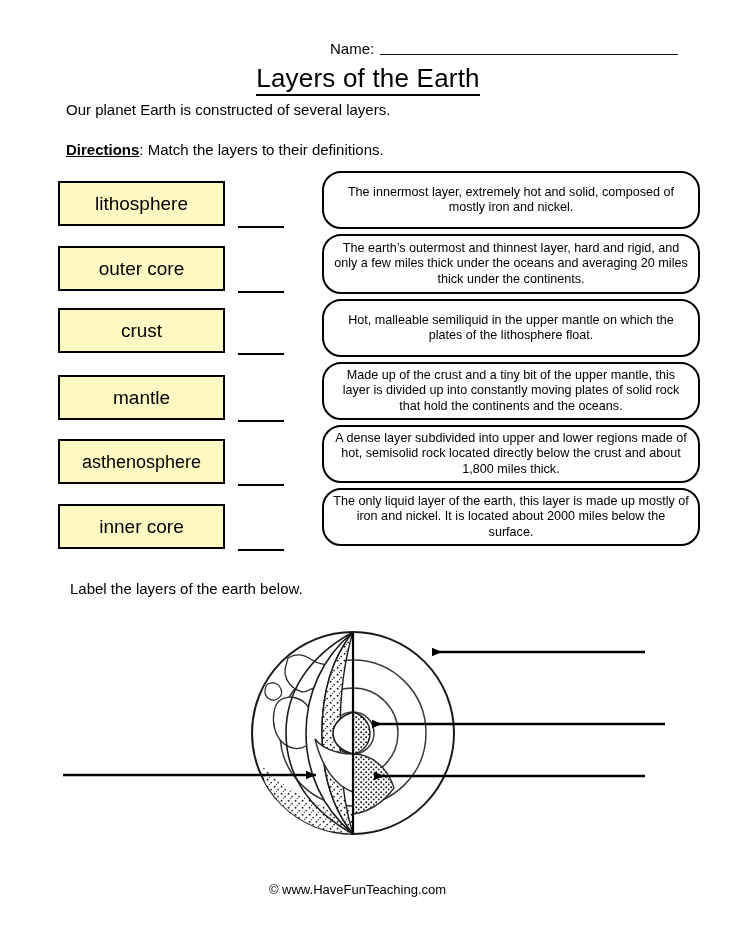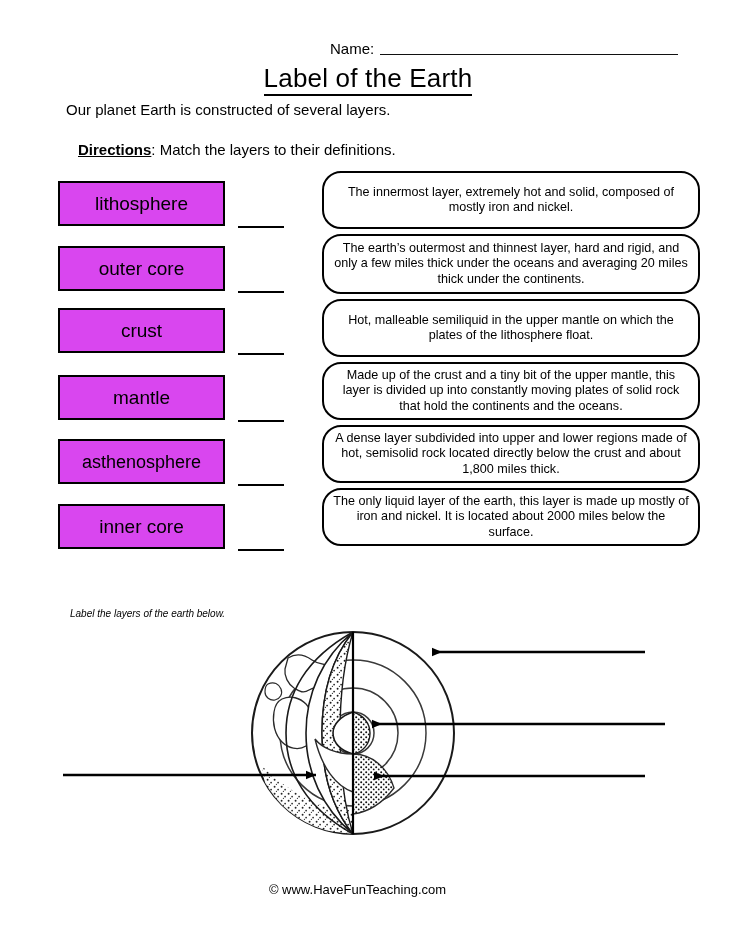--- a/index.html
+++ b/index.html
@@ -26,35 +26,35 @@
     font-size: 26px; line-height: 32px; font-weight: 400;
     letter-spacing: .2px;
   }
   .title span { border-bottom: 2.2px solid #000; padding-bottom: 1px; }
 
   .intro {
     position: absolute; left: 66px; top: 100px;
     font-size: 15px; line-height: 19px;
   }
   .directions {
-    position: absolute; left: 78px; top: 140px;
+    position: absolute; left: 66px; top: 140px;
     font-size: 15px; line-height: 19px;
   }
   .directions b { font-weight: bold; text-decoration: underline; }
 
   
   .match { position: absolute; left: 0; top: 168px; width: 736px; }
 
   .row { position: relative; width: 736px; }
 
   .term-box {
     position: absolute;
     left: 58px; width: 167px;
     border: 2.4px solid #000;
-    background: #d946ef;
+    background: #fef9c3;
     display: flex; align-items: center; justify-content: center;
     font-size: 19px; line-height: 22px;
     height: 44px;
   }
   .term-box.wide { font-size: 18px; justify-content: center; }
 
   .blank {
     position: absolute;
     left: 238px; width: 46px;
     height: 0; border-bottom: 2.2px solid #000;
@@ -67,22 +67,22 @@
     border-radius: 19px;
     background: #fff;
     display: flex; align-items: center; justify-content: center;
     text-align: center;
     font-size: 12.6px; line-height: 15.4px;
     padding: 4px 9px;
   }
 
   
   .label-instr {
-    position: absolute; left: 70px; top: 604px;
-    font-size: 10px; line-height: 19px; font-style: italic;
+    position: absolute; left: 70px; top: 579px;
+    font-size: 15px; line-height: 19px;
   }
 
   .diagram { position: absolute; left: 0px; top: 596px; width: 736px; height: 275px; }
 
   .footer {
     position: absolute; left: 0; top: 882px; width: 736px;
     text-align: center; padding-right: 21px;
     font-size: 13px; line-height: 16px;
   }
 </style>
@@ -90,21 +90,21 @@
 <body>
 
 <div class="page">
 
   <div class="name-row">
     <span class="name-label">Name:</span>
     <span class="name-line"></span>
   </div>
 
   <div class="title">
-    <span>Label of the Earth</span>
+    <span>Layers of the Earth</span>
   </div>
 
   <div class="intro">Our planet Earth is constructed of several layers.</div>
 
   <div class="directions">
     <b>Directions</b><span>: Match the layers to their definitions.</span>
   </div>
 
   <div class="match">
 

